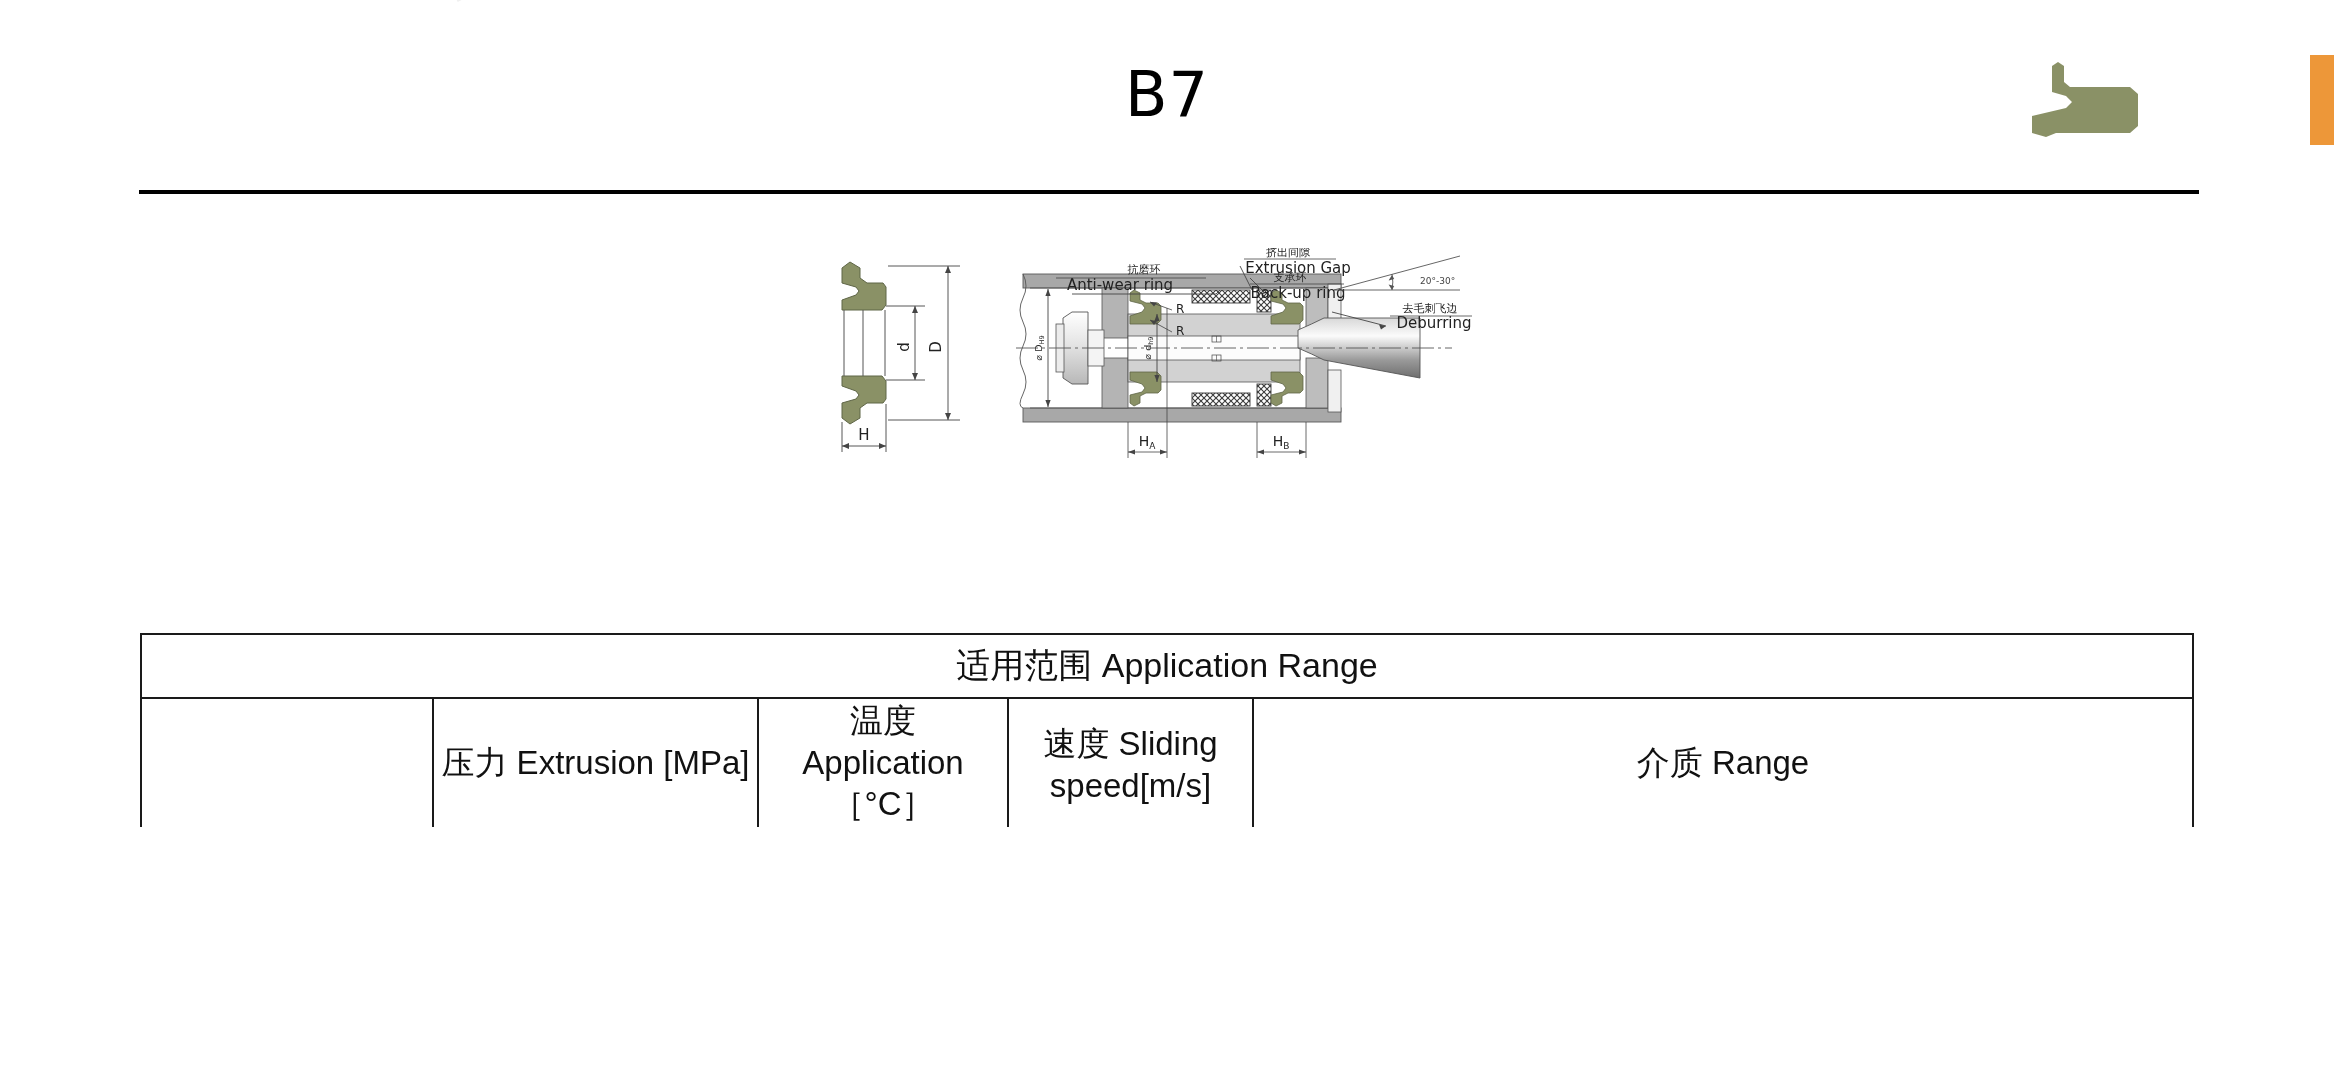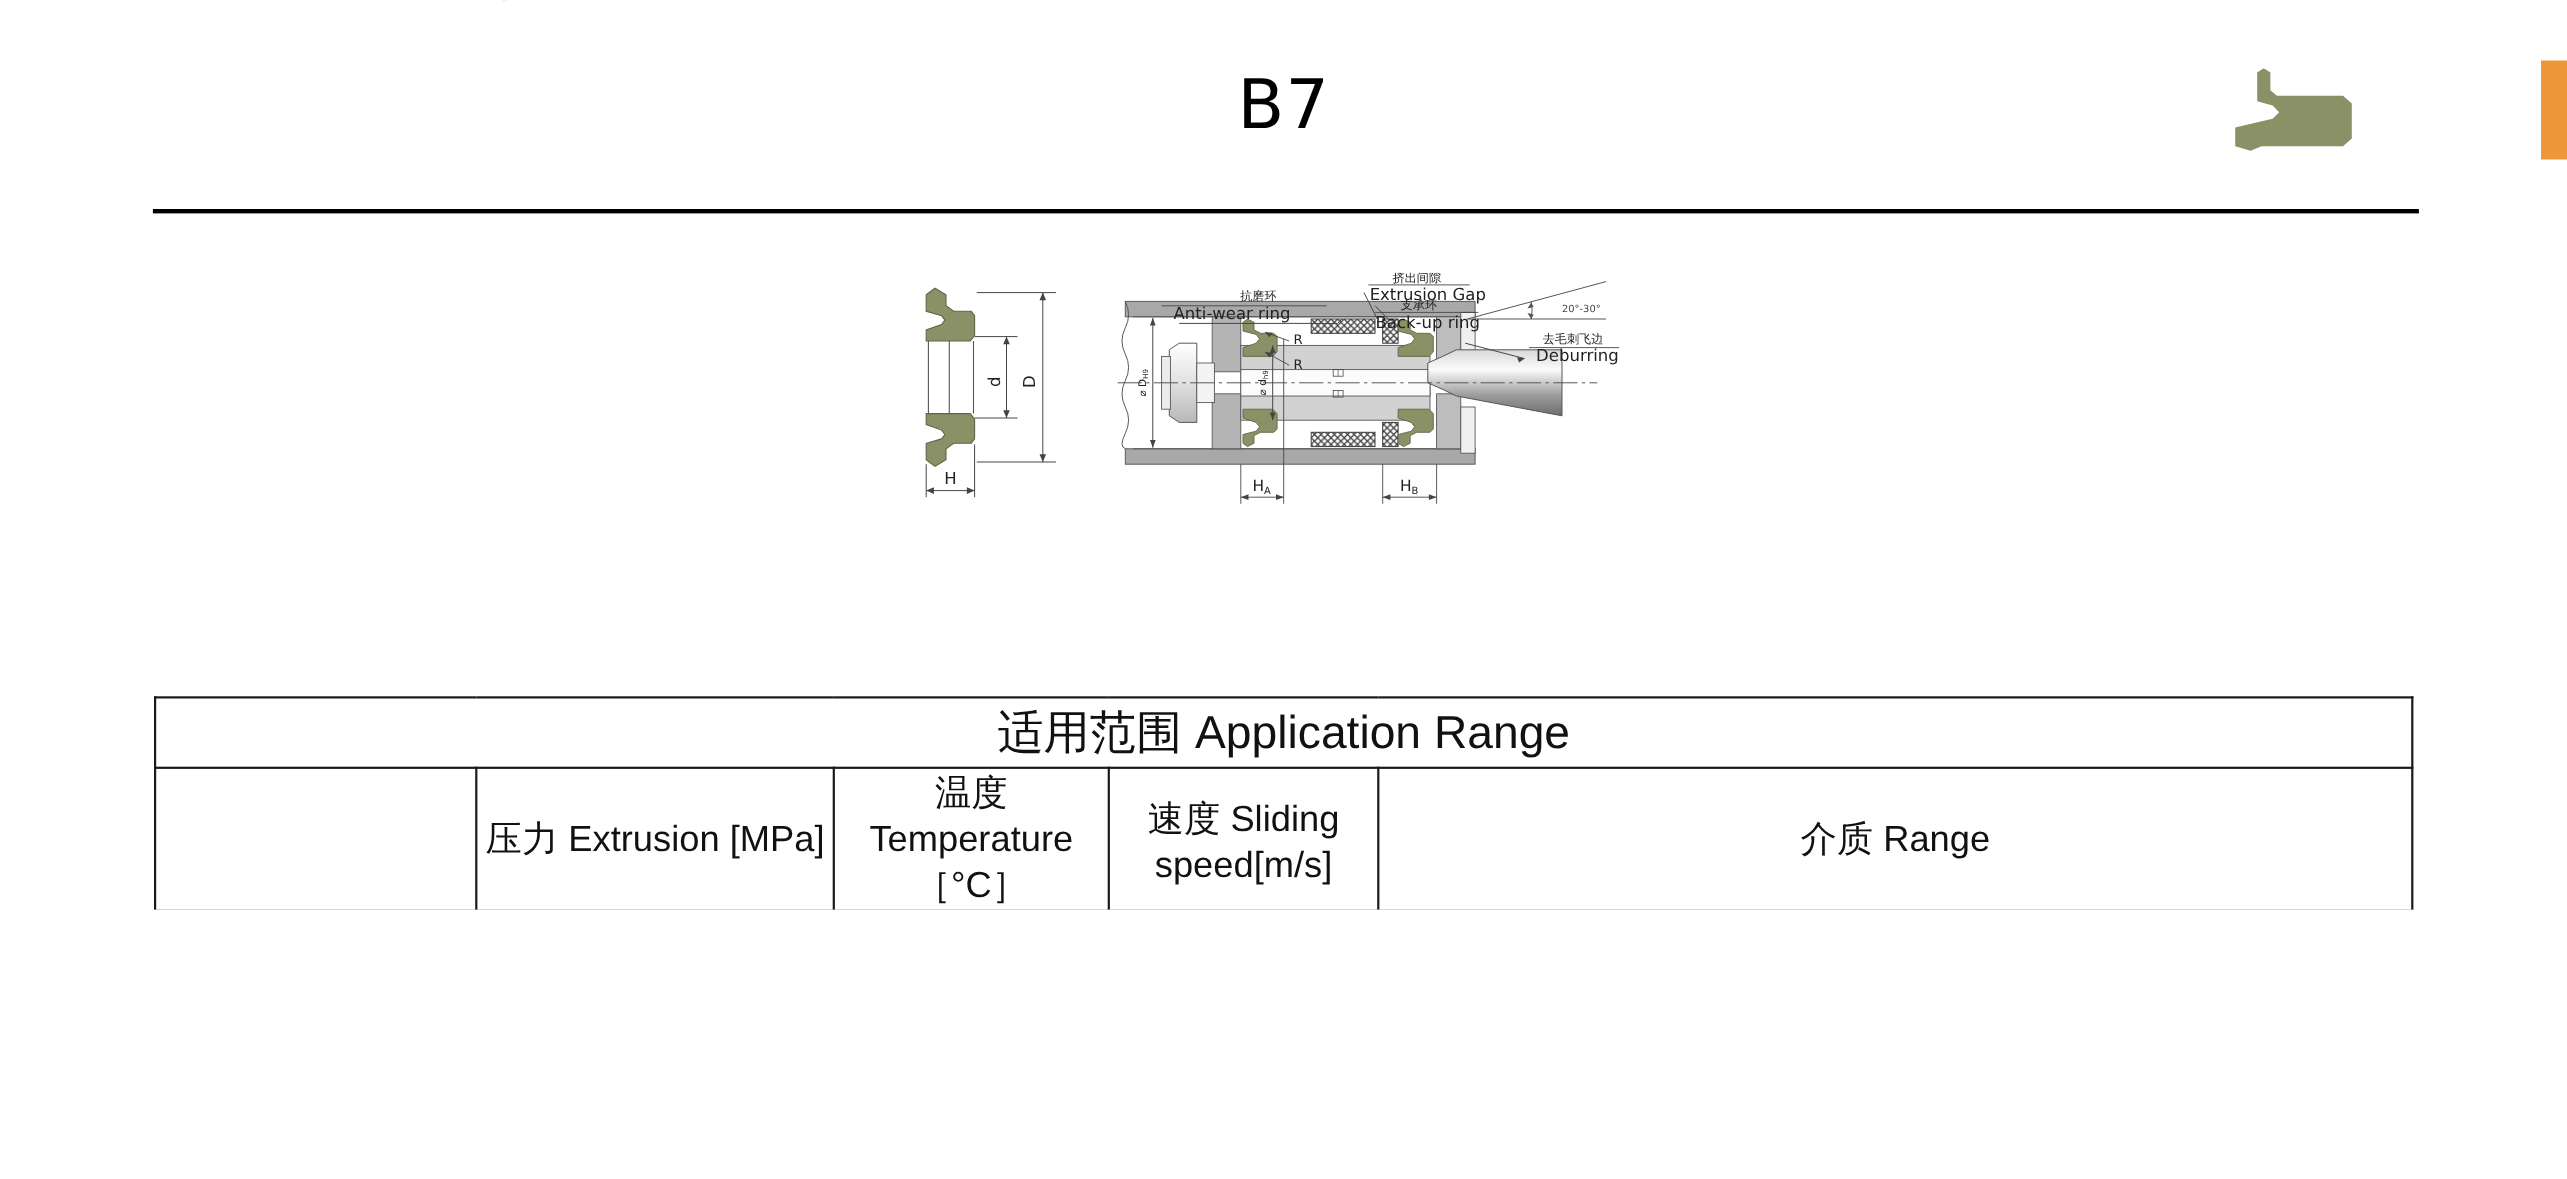--- a/index.html
+++ b/index.html
@@ -115,21 +115,21 @@
     border: 2px solid #1a1a1a;
     text-align: center;
     vertical-align: middle;
     font-size: 33px;
     font-family: "Liberation Sans", "DejaVu Sans", sans-serif;
     color: #111;
     padding: 0 6px;
   }
   .spec-table td.title-cell {
     height: 62px;
-    font-size: 42px;
+    font-size: 34px;
   }
   .spec-table td.head-cell {
     height: 62px;
   }
   .spec-table td.body-cell {
     height: 106px;
   }
   .spec-table td.medium-cell {
     line-height: 1.45;
   }
@@ -337,21 +337,21 @@
       <col style="width:245px">
       <col style="width:940px">
     </colgroup>
     <tbody>
       <tr>
         <td class="title-cell" colspan="5">适用范围 Application Range</td>
       </tr>
       <tr>
         <td class="head-cell blank"></td>
         <td class="head-cell">压力 Extrusion [MPa]</td>
-        <td class="head-cell">温度 Temperature［°C］</td>
+        <td class="head-cell">温度 Application［°C］</td>
         <td class="head-cell">速度 Sliding speed[m/s]</td>
         <td class="head-cell">介质 Range</td>
       </tr>
     </tbody>
   </table>
 
   <div class="rule-bottom"></div>
   <div class="page-number">67/165</div>
 
 </div>

